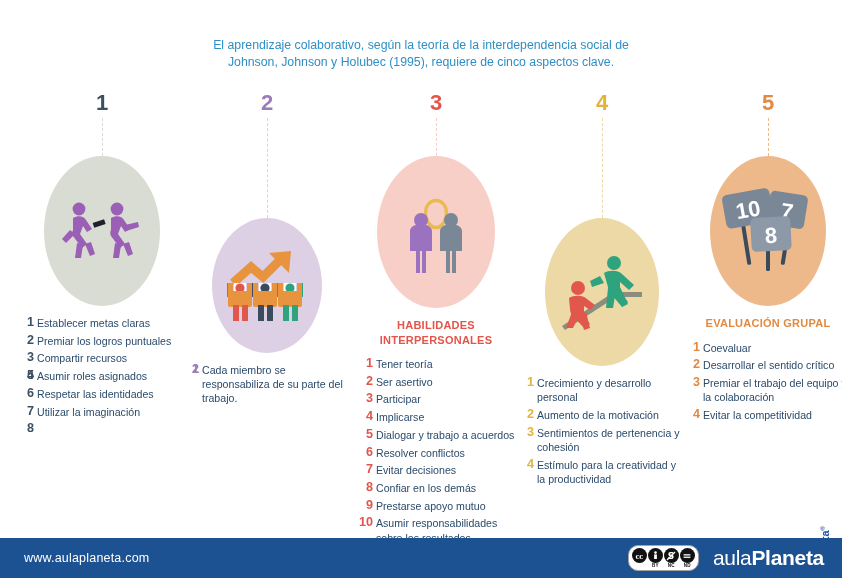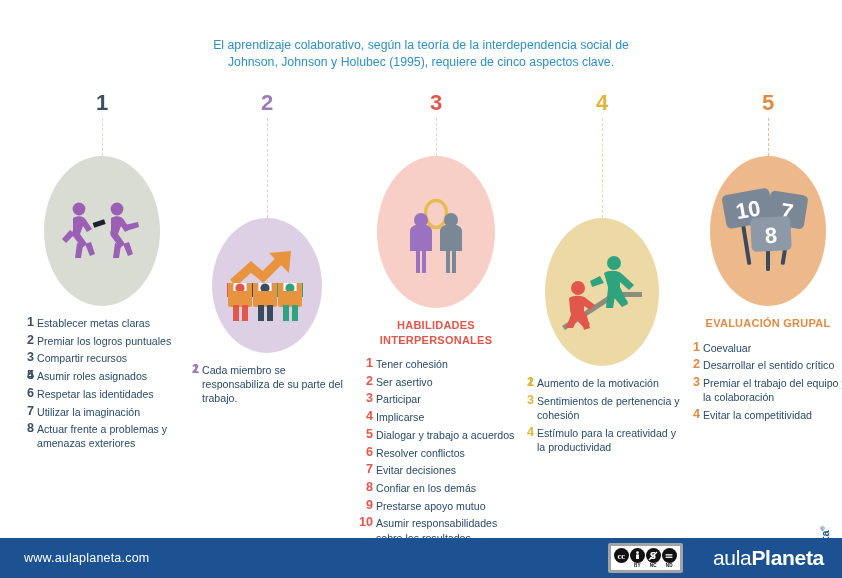--- a/index.html
+++ b/index.html
@@ -59,32 +59,32 @@
     position:absolute; left:0; bottom:0; width:842px; height:40px;
     background:#1c5192; display:flex; align-items:center;
   }
   .footer-url {
     color:#ffffff; font-size:12.5px; margin-left:24px; letter-spacing:0.2px;
   }
   .footer-right {
     margin-left:auto; margin-right:18px; display:flex; align-items:center; gap:14px;
   }
   .cc-badge {
-    background:#ffffff; border:3px solid #a3a3a3; border-radius:2px;
+    background:#ffffff; border:1px solid #a3a3a3; border-radius:10px;
     padding:2px 3px 1px 3px; display:flex; align-items:flex-end; gap:1px;
   }
   .cc-ico {
     width:15px; height:15px; border-radius:50%;
     background:#111; color:#fff; font-size:9px; font-weight:700;
     display:flex; align-items:center; justify-content:center;
     font-family:"Liberation Serif", serif;
   }
   .cc-col { display:flex; flex-direction:column; align-items:center; }
   .cc-lbl { font-size:4.6px; font-weight:700; color:#111; letter-spacing:0.2px; line-height:6px; }
-  .brand { color:#ffffff; font-size:21px; font-weight:700; letter-spacing:-0.3px;margin-left:16px; }
+  .brand { color:#ffffff; font-size:21px; font-weight:700; letter-spacing:-0.3px; }
   .brand .lite { font-weight:400; }
 
   .watermark {
     position:absolute; right:11px; bottom:52px;
     transform:rotate(-90deg); transform-origin:100% 100%;
     font-size:11px; font-weight:700; color:#1c5192; white-space:nowrap;
   }
   .watermark .aula { color:#3f9fd4; font-weight:400; }
   .watermark sup { font-size:6px; }
 </style>
@@ -122,21 +122,21 @@
           </div>
         </div>
         <ul class="points">
           <li><span class="n" style="color: rgb(61, 79, 99);">1</span><span>Establecer metas claras</span></li>
           <li><span class="n" style="color: rgb(61, 79, 99);">2</span><span>Premiar los logros puntuales</span></li>
           <li><span class="n" style="color: rgb(61, 79, 99);">3</span><span>Compartir recursos</span></li>
           <li><span class="n" style="color: rgb(61, 79, 99);">4</span></li>
           <li><span class="n" style="color: rgb(61, 79, 99);">5</span><span>Asumir roles asignados</span></li>
           <li><span class="n" style="color: rgb(61, 79, 99);">6</span><span>Respetar las identidades</span></li>
           <li><span class="n" style="color: rgb(61, 79, 99);">7</span><span>Utilizar la imaginación</span></li>
-          <li><span class="n" style="color: rgb(61, 79, 99);">8</span><span>Actuar frente a problemas y amenazas exteriores</span></li>
+          <li><span class="n" style="color: rgb(61, 79, 99);">8</span></li>
         </ul>
       </div>
       <div class="col" style="left: 183px;">
         <div class="col-num" style="color: rgb(155, 124, 184);">2</div>
         <div class="dash" style="height: 100px; border-left-color: rgb(221, 208, 228);"></div>
         <div class="circle-wrap" style="height: 135px;">
           <div class="circle" style="background: rgb(221, 208, 228); width: 110px; height: 135px;">
             <svg width="92" height="78" viewBox="0 0 92 78">
               <path d="M12 36 L30 20 L42 30 L62 10" stroke="#e8943f" stroke-width="9" fill="none" stroke-linecap="butt"></path>
           <path d="M48 6 L70 4 L68 26 Z" fill="#e8943f"></path>
@@ -194,21 +194,21 @@
       </g>
       <g fill="#7a8797">
         <circle cx="55" cy="33" r="7"></circle>
         <path d="M44 44c0-4 5-7 11-7s11 3 11 7v20h-6v22h-4V64h-2v22h-4V64h-6z"></path>
       </g>
     </svg>
           </div>
         </div>
         <div class="heading" style="color: rgb(227, 85, 74);">HABILIDADES INTERPERSONALES</div>
         <ul class="points">
-          <li class="wide"><span class="n" style="color: rgb(227, 85, 74);">1</span><span>Tener cohesión</span></li>
+          <li class="wide"><span class="n" style="color: rgb(227, 85, 74);">1</span><span>Tener teoría</span></li>
           <li class="wide"><span class="n" style="color: rgb(227, 85, 74);">2</span><span>Ser asertivo</span></li>
           <li class="wide"><span class="n" style="color: rgb(227, 85, 74);">3</span><span>Participar</span></li>
           <li class="wide"><span class="n" style="color: rgb(227, 85, 74);">4</span><span>Implicarse</span></li>
           <li class="wide"><span class="n" style="color: rgb(227, 85, 74);">5</span><span>Dialogar y trabajo a acuerdos</span></li>
           <li class="wide"><span class="n" style="color: rgb(227, 85, 74);">6</span><span>Resolver conflictos</span></li>
           <li class="wide"><span class="n" style="color: rgb(227, 85, 74);">7</span><span>Evitar decisiones</span></li>
           <li class="wide"><span class="n" style="color: rgb(227, 85, 74);">8</span><span>Confiar en los demás</span></li>
           <li class="wide"><span class="n" style="color: rgb(227, 85, 74);">9</span><span>Prestarse apoyo mutuo</span></li>
           <li class="wide"><span class="n" style="color: rgb(227, 85, 74);">10</span><span>Asumir responsabilidades sobre los resultados</span></li>
         </ul>
@@ -230,21 +230,21 @@
       <g fill="#e2574c">
         <circle cx="22" cy="36" r="7"></circle>
         <path d="M13 46c5-3 14-3 18 1l8 6-5 5-6-4v9l6 9-6 4-11-12c-2-2-3-4-3-7z"></path>
         <path d="M16 60 L10 76 H17 L24 62 Z"></path>
         <path d="M24 62 L28 78 L34 76 L30 60 Z"></path>
       </g>
     </svg>
           </div>
         </div>
         <ul class="points">
-          <li><span class="n" style="color: rgb(224, 180, 60);">1</span></li>
+          <li><span class="n" style="color: rgb(224, 180, 60);">1</span><span>Crecimiento y desarrollo personal</span></li>
           <li><span class="n" style="color: rgb(224, 180, 60);">2</span><span>Aumento de la motivación</span></li>
           <li><span class="n" style="color: rgb(224, 180, 60);">3</span><span>Sentimientos de pertenencia y cohesión</span></li>
           <li><span class="n" style="color: rgb(224, 180, 60);">4</span><span>Estímulo para la creatividad y la productividad</span></li>
         </ul>
       </div>
       <div class="col" style="left: 684px;">
         <div class="col-num" style="color: rgb(224, 138, 66);">5</div>
         <div class="dash" style="height: 38px; border-left-color: rgb(237, 185, 138);"></div>
         <div class="circle-wrap" style="height: 150px;">
           <div class="circle" style="background: rgb(237, 185, 138); width: 116px; height: 150px;">

